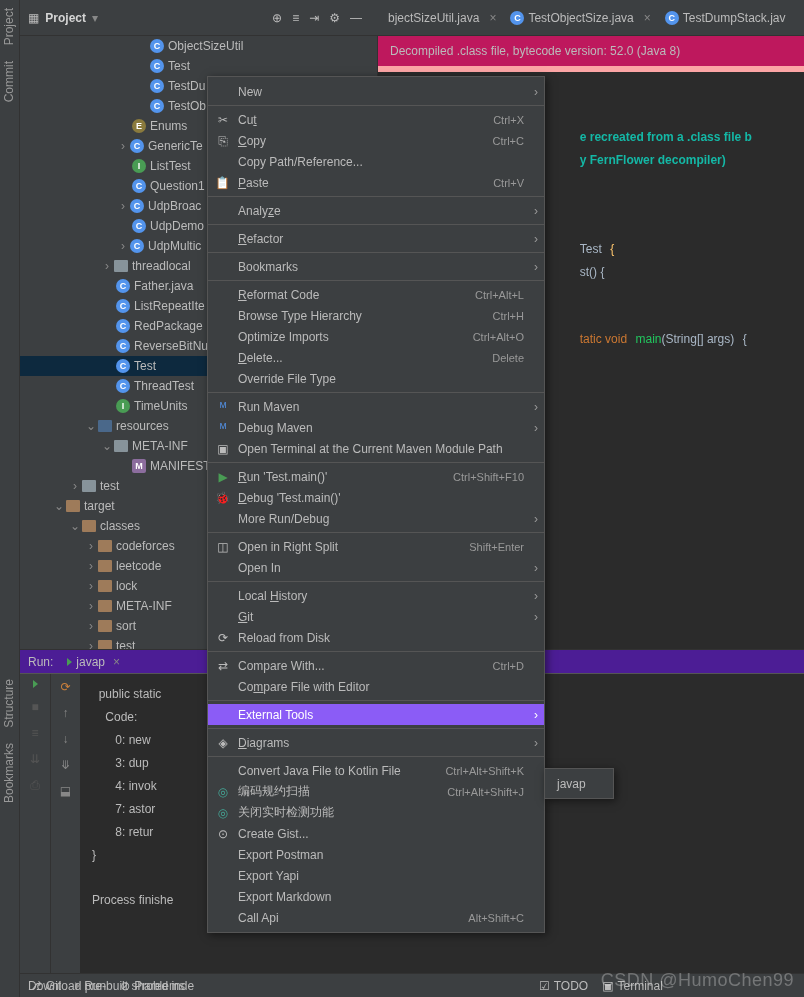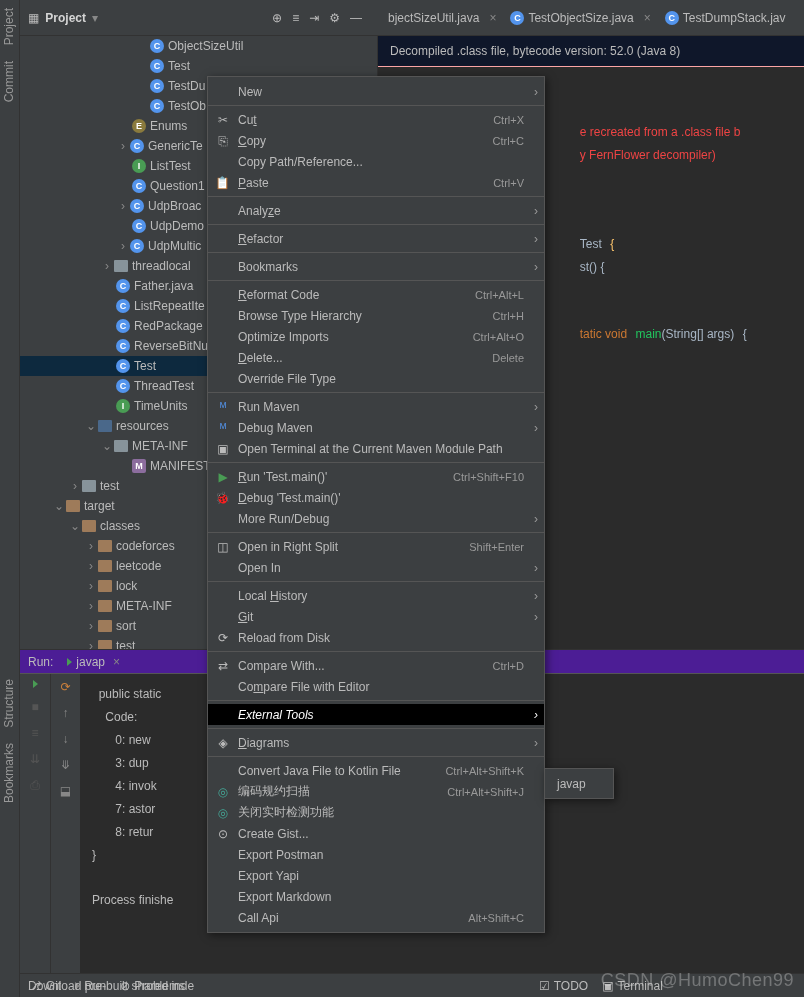--- a/index.html
+++ b/index.html
@@ -29,30 +29,30 @@
 .tree-row { display: flex; align-items: center; height: 20px; padding-right: 4px; white-space: nowrap; }
 .tree-row.selected { background: #0d293e; }
 .tree-row .arrow { width: 14px; display: inline-flex; justify-content: center; color: #888; }
 .tree-row .spacer { display: inline-block; }
 .tree-row .name { margin-left: 4px; color: #bbbbbb; }
 .folder-icon { width: 14px; height: 12px; background: #87939a; border-radius: 1px; display: inline-block; flex-shrink: 0; }
 .folder-icon.orange { background: #9e7b5a; }
 .folder-icon.blue { background: #4a688a; }
 
 .editor-area { flex: 1; background: #2b2b2b; display: flex; flex-direction: column; min-width: 0; }
-.decompiled-banner { background: #0f172a; color: #bbb; padding: 8px 12px; font-size: 12px; border-bottom: 1px solid #fca5a5; }
+.decompiled-banner { background: #be185d; color: #bbb; padding: 8px 12px; font-size: 12px; border-bottom: 6px solid #fca5a5; }
 .code-area { flex: 1; padding: 8px 0 8px 50px; font-family: "Consolas", monospace; font-size: 14px; line-height: 22px; color: #a9b7c6; white-space: pre; position: relative; }
 .kw { color: #cc7832; }
 .fn { color: #22c55e; }
-.cmt { color: #ef4444; }
+.cmt { color: #14b8a6; font-weight: bold; }
 .brace { color: #a9b7c6; }
 
 .context-menu { position: absolute; left: 207px; top: 76px; width: 338px; background: #3c3f41; border: 1px solid #555; box-shadow: 2px 2px 8px rgba(0,0,0,0.5); z-index: 100; padding: 4px 0; }
 .menu-item { display: flex; align-items: center; height: 21px; padding: 0 20px 0 6px; color: #bbbbbb; position: relative; }
-.menu-item.highlighted { background: #000000; color: #fff; font-style: italic; }
+.menu-item.highlighted { background: #8b5cf6; color: #fff; }
 .menu-item .mi-icon { width: 18px; display: inline-flex; justify-content: center; margin-right: 6px; }
 .menu-item .shortcut { margin-left: auto; color: #999; font-size: 11px; }
 .menu-item .sub-arrow { position: absolute; right: 6px; color: #999; }
 .menu-item.highlighted .shortcut, .menu-item.highlighted .sub-arrow { color: #fff; }
 .menu-sep { height: 1px; background: #555; margin: 3px 0; }
 .underline { text-decoration: underline; }
 
 .submenu { position: absolute; left: 544px; top: 768px; background: #3c3f41; border: 1px solid #555; box-shadow: 2px 2px 8px rgba(0,0,0,0.5); z-index: 101; padding: 4px 0; min-width: 70px; }
 .submenu .menu-item { padding: 0 12px; }
 

